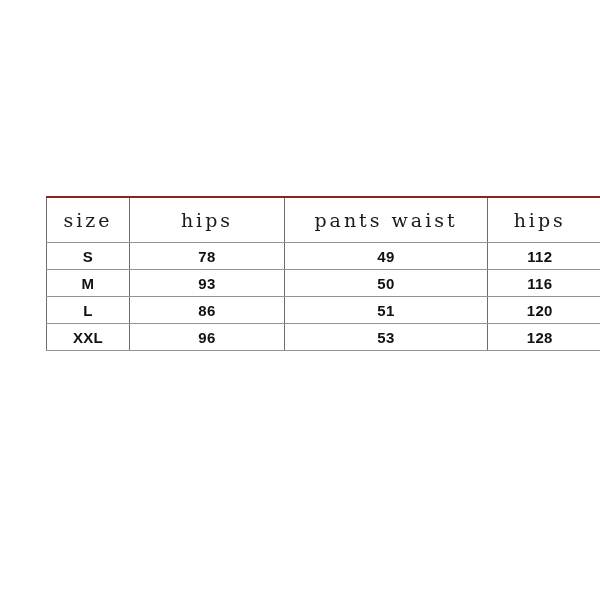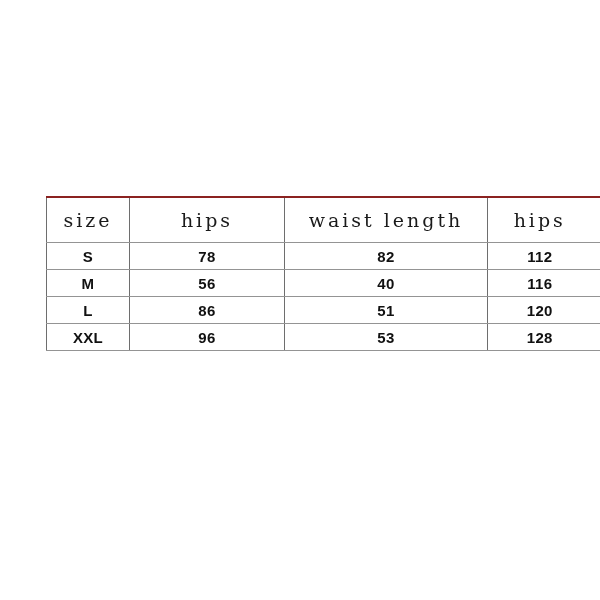--- a/index.html
+++ b/index.html
@@ -95,35 +95,35 @@
     <colgroup>
       <col class="c-size">
       <col class="c-c1">
       <col class="c-c2">
       <col class="c-c3">
     </colgroup>
     <thead>
       <tr class="header-row">
         <th>size</th>
         <th>hips</th>
-        <th>waist length</th>
+        <th>pants waist</th>
         <th class="col-last">hips</th>
       </tr>
     </thead>
     <tbody>
       <tr class="data-row">
         <td>S</td>
         <td>78</td>
-        <td>82</td>
+        <td>49</td>
         <td class="col-last">112</td>
       </tr>
       <tr class="data-row">
         <td>M</td>
-        <td>56</td>
-        <td>40</td>
+        <td>93</td>
+        <td>50</td>
         <td class="col-last">116</td>
       </tr>
       <tr class="data-row">
         <td>L</td>
         <td>86</td>
         <td>51</td>
         <td class="col-last">120</td>
       </tr>
       <tr class="data-row">
         <td>XXL</td>

